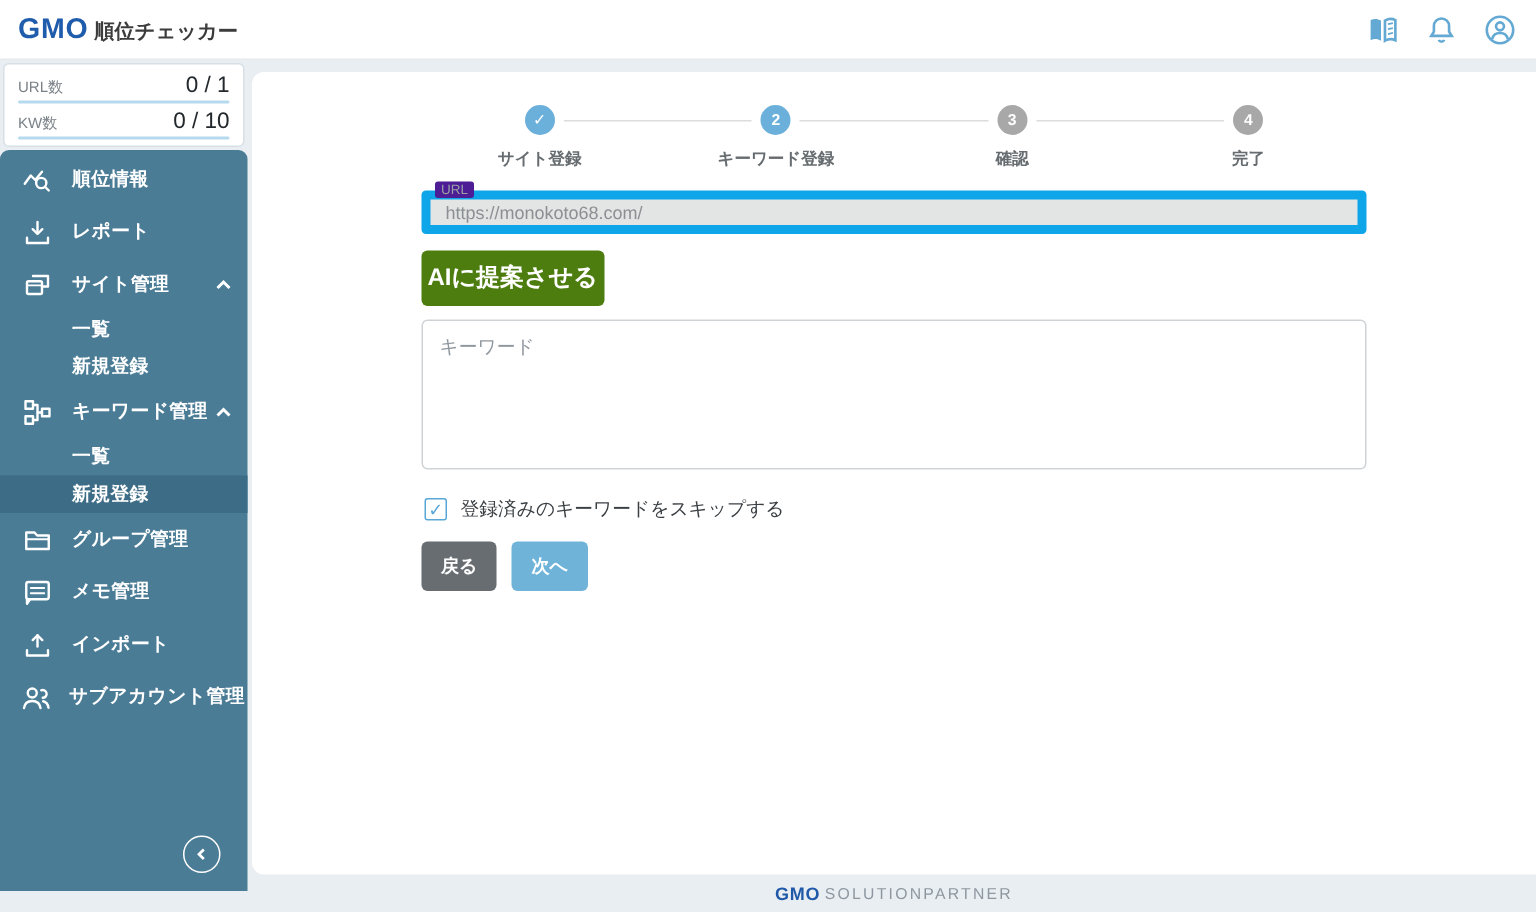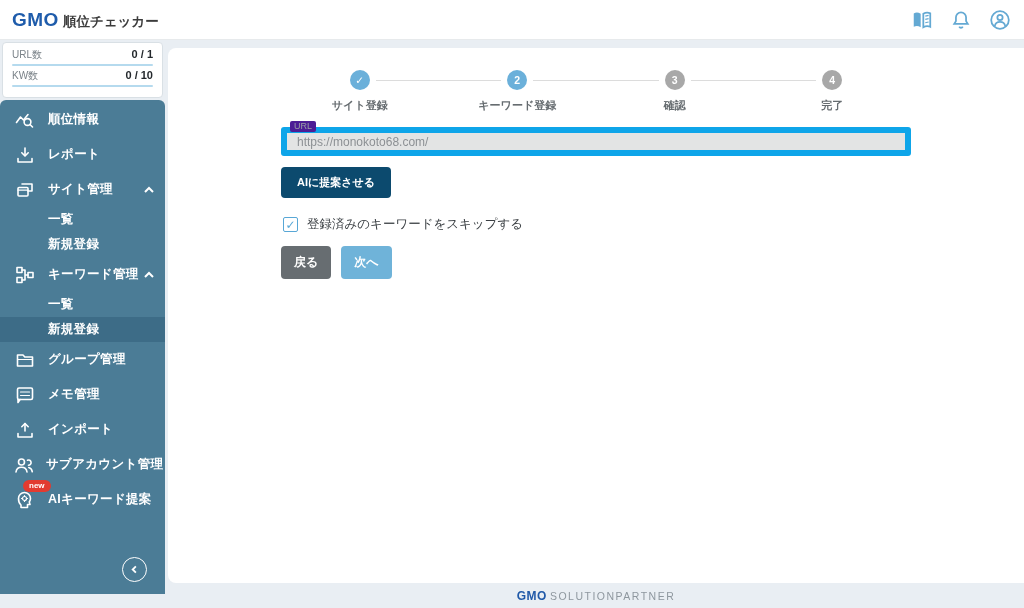--- a/index.html
+++ b/index.html
@@ -17,21 +17,21 @@
   .hicon { width:24px; height:24px; display:flex; align-items:center; justify-content:center; cursor:pointer; }
   .hicon svg { width:22px; height:22px; stroke:#64a9d3; fill:none; stroke-width:1.6; }
 
   
   .usage { position:absolute; left:2px; top:42px; width:161px; height:56px;
            background:#ffffff; border:1px solid #d9e0e5; border-radius:4px;
            padding:5px 9px 3px; z-index:4; }
   .usage-row { margin-bottom:3px; }
   .usage-line { display:flex; justify-content:space-between; align-items:baseline; }
   .usage-label { font-size:10px; color:#7a8288; }
-  .usage-value { font-size:11px; font-weight:700; color:#23282c;padding-left:31px; }
+  .usage-value { font-size:15px; font-weight:400; color:#23282c;padding-left:31px; }
   .usage-bar { height:2px; background:#b5daee; border-radius:1px; margin-top:2px; }
 
   
   .sidebar { position:absolute; left:0; top:100px; width:165px; bottom:14px;
              background:#4b7c96; border-radius:6px 6px 0 0; color:#fff;
              display:flex; flex-direction:column; padding-top:2px; }
   .side-item { height:35px; display:flex; align-items:center; padding:0 10px 0 14px;
                cursor:pointer; position:relative; }
   .side-item.child { height:25px; padding-left:48px; }
   .side-item.selected { background:#3d6c87; }
@@ -68,22 +68,22 @@
   .step-label { margin-top:8px; font-size:11px; color:#666c70; font-weight:700; }
 
   
   .form { width:630px; margin:14px auto 0; }
   .url-wrap { position:relative; margin-top:10px; }
   .url-label { position:absolute; top:-6px; left:9px; font-size:9px; color:#9aa0a5;
                background:#4c1d95; padding:0 4px; line-height:1.2; border-radius:2px; }
   .url-input { width:100%; height:29px; background:#e3e4e4; border:6px solid #0ea5e9;
                border-radius:3px; padding:0 10px; font-size:12px; color:#8c9094;
                font-family:inherit; }
-  .ai-btn { margin-top:11px; background:#0c4a6e; color:#fff; border:none; border-radius:4px;
-            font-size:11px; font-weight:700; padding:8px 16px; cursor:pointer; font-family:inherit; }
+  .ai-btn { margin-top:11px; background:#4d7c0f; color:#fff; border:none; border-radius:4px;
+            font-size:16px; font-weight:700; padding:8px 4px; cursor:pointer; font-family:inherit; }
   .kw-textarea { display:block; margin-top:9px; width:100%; height:100px; border:1px solid #cfd3d6;
                  border-radius:4px; padding:9px 11px; font-size:12.5px; color:#333;
                  font-family:inherit; resize:none; }
   .kw-textarea::placeholder { color:#8f979e; }
   .helper { margin:4px 0 0 7px; font-size:10.5px; color:#8a9196; }
   .check-row { margin-top:18px; display:flex; align-items:center; gap:9px; padding-left:2px; cursor:pointer; }
   .checkbox { width:15px; height:15px; border:1.6px solid #58a7d6; border-radius:2px;
               display:flex; align-items:center; justify-content:center; }
   .checkbox.checked::after { content:"✓"; color:#58a7d6; font-size:12px; font-weight:700; line-height:1; }
   .check-label { font-size:12.5px; color:#3a3f43; }
@@ -258,31 +258,20 @@
       <svg viewBox="0 0 20 20">
           <circle cx="7.5" cy="7" r="3"></circle>
           <path d="M2,17 C2.5,13.5 5,12.3 7.5,12.3 S12.5,13.5 13,17"></path>
           <path d="M13.5,5.2 a2.6,2.6 0 1 1 1,5"></path>
           <path d="M14.8,12.5 C16.8,13 18,14.5 18.3,16.8"></path>
         </svg>
     </span>
     <span class="side-label">サブアカウント管理</span>
   </div>
 
-  <div class="side-item">
-    <span class="side-icon">
-      <svg viewBox="0 0 20 20">
-          <path d="M9.5,2.5 a6,6 0 0 1 6,6 c0,1.5 -0.6,2.5 -1.2,3.5 l0.7,2.5 h-2.5 v3 h-6.5 v-2.5 c-1.5,-1.2 -2.5,-3 -2.5,-6.5 a6,6 0 0 1 6,-6 Z"></path>
-          <circle cx="9.5" cy="8.5" r="2" stroke-width="1.2"></circle>
-          <path d="M9.5,5.5 V6.5 M9.5,10.5 V11.5 M6.5,8.5 H7.5 M11.5,8.5 H12.5" stroke-width="1.2"></path>
-        </svg>
-      <span class="new-badge">new</span>
-    </span>
-    <span class="side-label">AIキーワード提案</span>
-  </div>
 
 
   <div class="collapse-wrap">
     <span class="collapse-btn">
       <svg viewBox="0 0 12 12">
           <path d="M7.5,2.5 L4,6 L7.5,9.5"></path>
         </svg>
     </span>
   </div>
 </div>
@@ -310,20 +299,21 @@
 
   <div class="form">
 
     <div class="url-wrap">
       <span class="url-label">URL</span>
       <input class="url-input" type="text" disabled="" value="https://monokoto68.com/" style="">
     </div>
 
     <button class="ai-btn">AIに提案させる</button>
 
+    <textarea class="kw-textarea" placeholder="キーワード" style=""></textarea>
 
 
     <div class="check-row">
       <span class="checkbox checked"></span>
       <span class="check-label">登録済みのキーワードをスキップする</span>
     </div>
 
     <div class="btn-row">
       <button class="btn btn-back">戻る</button>
       <button class="btn btn-next">次へ</button>

